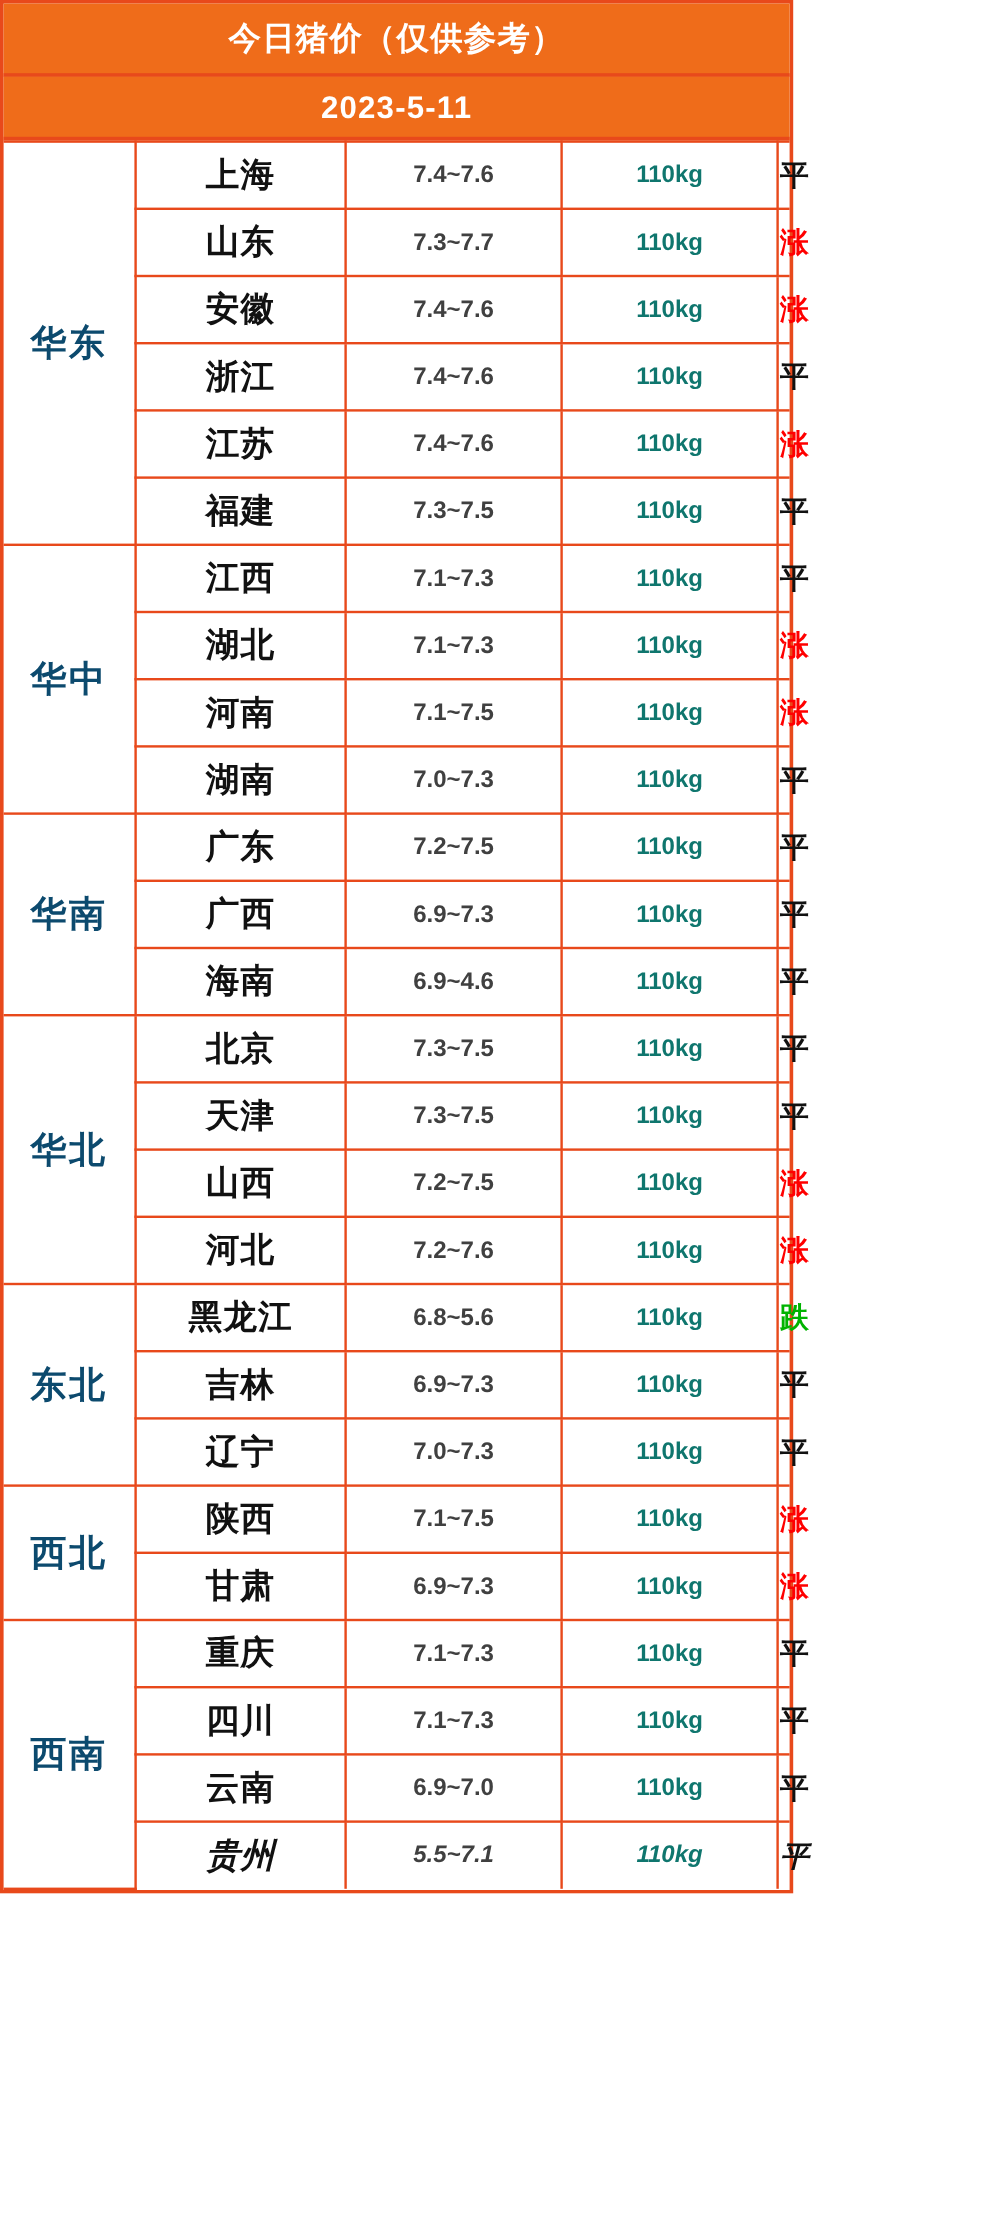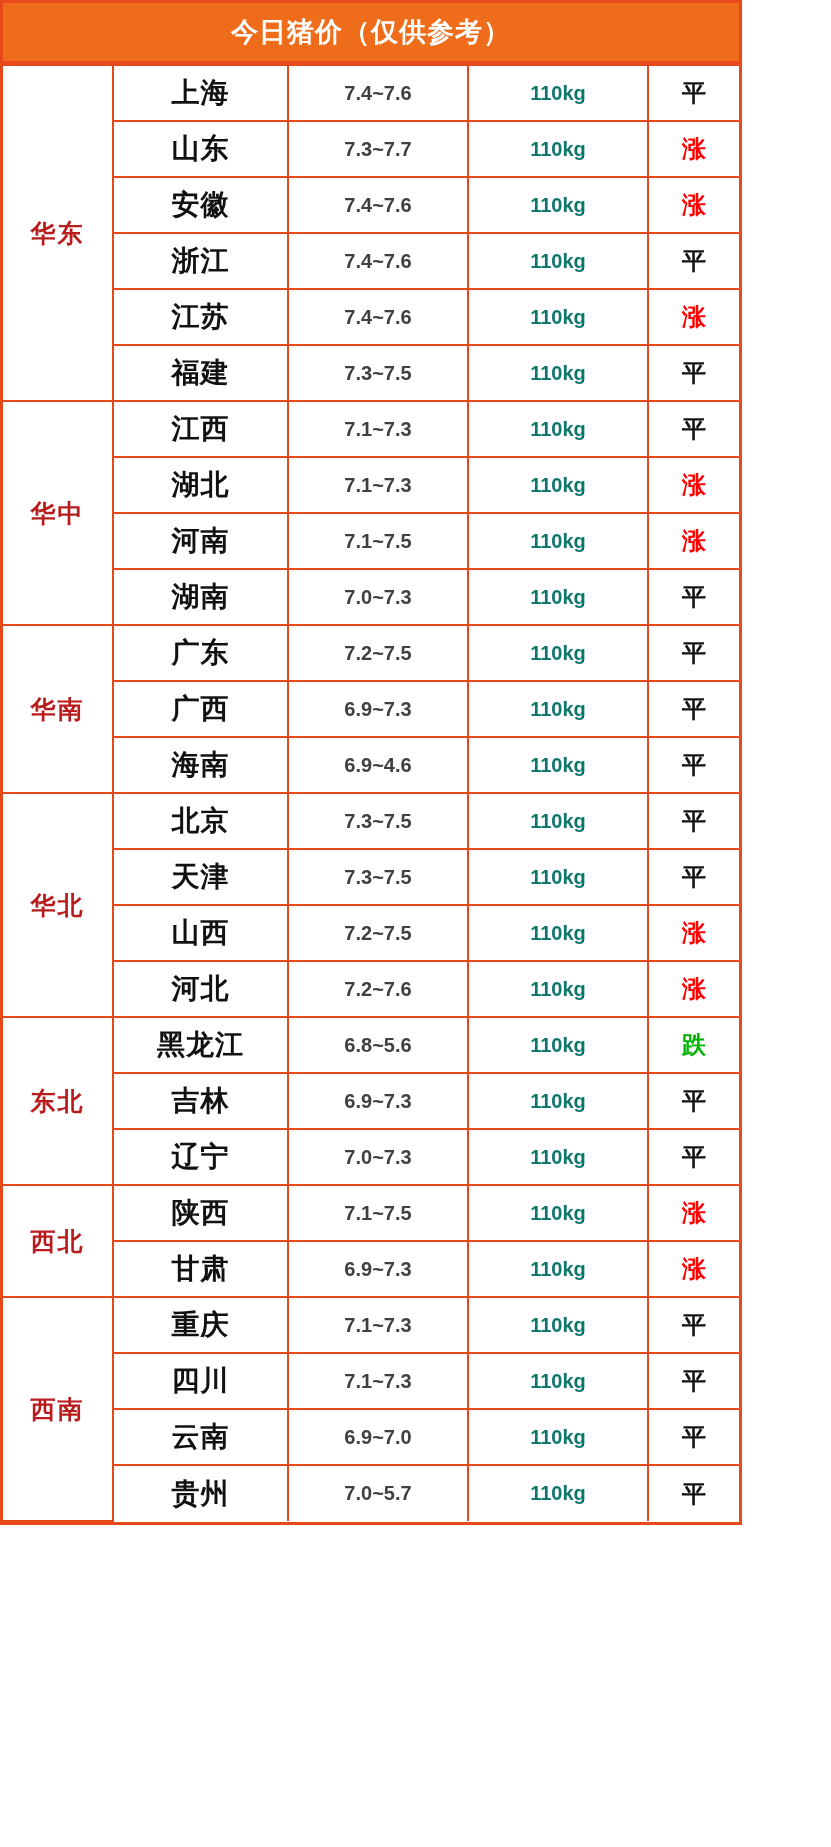--- a/index.html
+++ b/index.html
@@ -5,21 +5,21 @@
   html, body {
     margin: 0;
     padding: 0;
     background: #ffffff;
   }
   body {
     width: 831px;
     font-family: "Liberation Sans", "DejaVu Sans", sans-serif;
   }
   .sheet {
-    width: 742px;
+    width: 661px;
     box-sizing: border-box;
     border: 3px solid #e8491b;
     border-top: 3px solid #e8491b;
   }
   .title-bar {
     background: #ef6c1a;
     color: #ffffff;
     text-align: center;
     font-size: 27px;
     font-weight: bold;
@@ -46,23 +46,23 @@
   }
   table.price-table td {
     border: 2px solid #e8491b;
     text-align: center;
     vertical-align: middle;
     height: 56px;
     box-sizing: border-box;
   }
   table.price-table td.region {
     width: 110px;
-    font-size: 25px;
-    font-weight: bold;
-    color: #b91c1c;
+    font-size: 30px;
+    font-weight: bold;
+    color: #0c4a6e;
     letter-spacing: 2px;
   }
   table.price-table td.province {
     width: 175px;
     font-size: 28px;
     font-weight: bold;
     color: #111111;
     letter-spacing: 1px;
   }
   table.price-table td.price {
@@ -81,29 +81,30 @@
     font-size: 24px;
     font-weight: bold;
     color: #111111;
   }
   table.price-table td.trend.up { color: #ff0000; }
   table.price-table td.trend.down { color: #00b300; }
   table.price-table td.trend.flat { color: #111111; }
   
   table.price-table tr td:first-child { border-left: none; }
   table.price-table tr td:last-child { border-right: none; }
-  table.price-table tr:last-child td { border-bottom: none; }
+  table.price-table tr:last-child td { border-bottom: none; font-style: italic; }
 </style>
 </head>
 <body>
 
 <div class="sheet">
 
   <div class="title-bar">今日猪价（仅供参考）</div>
 
+  <div class="date-bar">2023-5-11</div>
 
   <table class="price-table">
     <tbody>
         <tr>
           <td class="region" rowspan="6">华东</td>
           <td class="province">上海</td>
           <td class="price">7.4~7.6</td>
           <td class="weight">110kg</td>
           <td class="trend flat">平</td>
         </tr>
@@ -252,20 +253,20 @@
           <td class="trend flat">平</td>
         </tr>
         <tr>
           <td class="province">云南</td>
           <td class="price">6.9~7.0</td>
           <td class="weight">110kg</td>
           <td class="trend flat">平</td>
         </tr>
         <tr>
           <td class="province">贵州</td>
-          <td class="price">7.0~5.7</td>
+          <td class="price">5.5~7.1</td>
           <td class="weight">110kg</td>
           <td class="trend flat">平</td>
         </tr>
       </tbody>
   </table>
 
 </div>
 
 </body></html>

